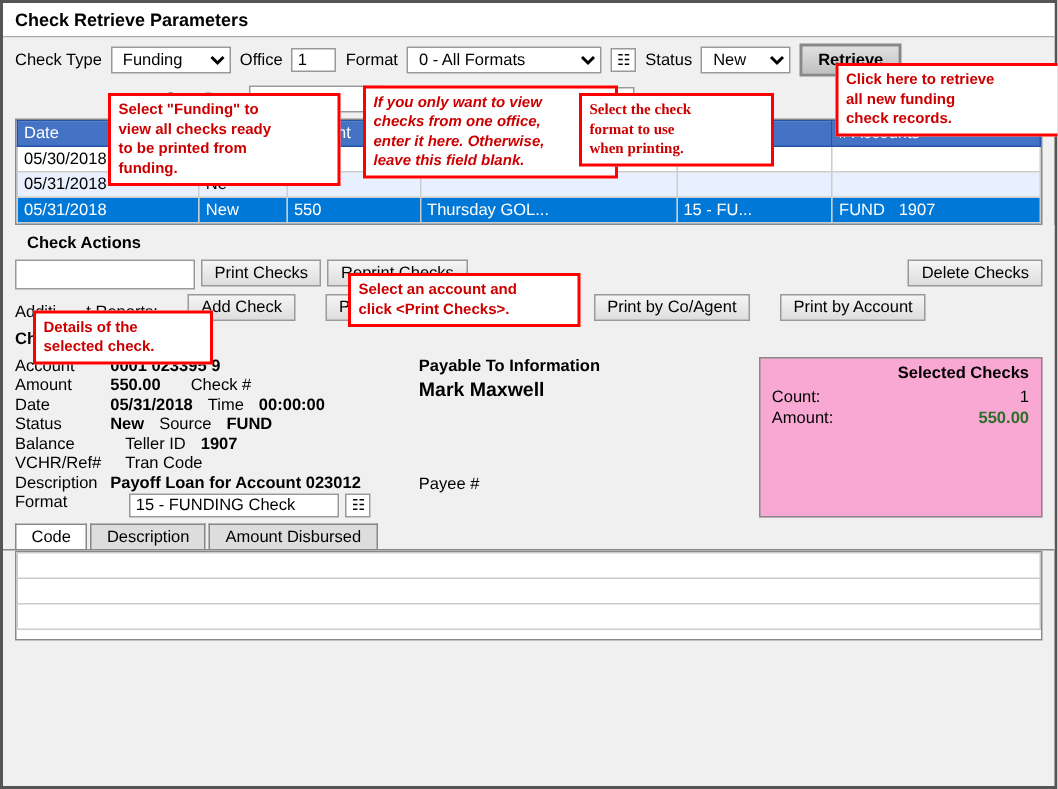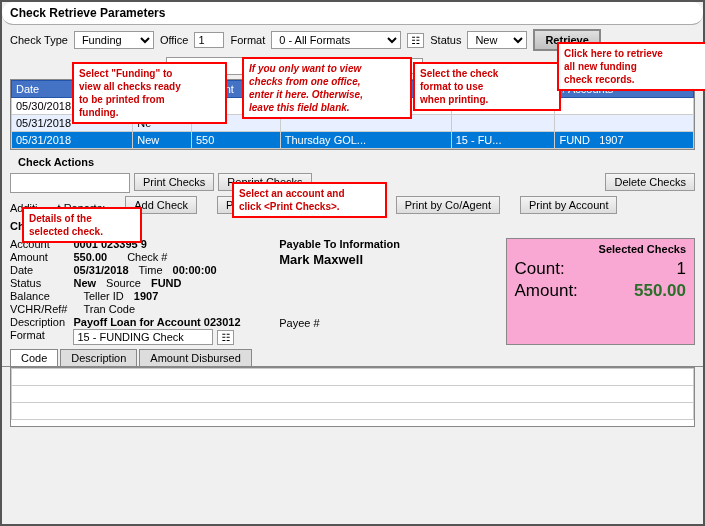--- a/index.html
+++ b/index.html
@@ -17,21 +17,20 @@
       width: 705px;
       height: 526px;
       position: relative;
     }
     .title-bar {
       background: #fff;
       border-bottom: 1px solid #aaa;
       padding: 4px 8px;
       font-weight: bold;
       font-size: 12px;
-      border-radius: 11px;
     }
     
     .params-row {
       display: flex;
       align-items: center;
       padding: 4px 8px;
       gap: 6px;
       background: #f0f0f0;
     }
     .params-row2 {
@@ -136,21 +135,21 @@
       grid-template-columns: auto 1fr;
       gap: 1px 6px;
       font-size: 11px;
     }
     .detail-grid .lbl { color: #000; white-space: nowrap; }
     .detail-grid .val { font-weight: bold; color: #000; }
     .detail-grid .val-bold { font-weight: bold; }
     .payable-title { font-weight: bold; font-size: 11px; margin-bottom: 2px; }
     .payable-name { font-size: 13px; font-weight: bold; }
     .selected-checks-title { font-weight: bold; font-size: 11px; margin-bottom: 4px; }
-    .sc-row { display: flex; justify-content: space-between; font-size: 17px; margin-bottom: 2px; }
+    .sc-row { display: flex; justify-content: space-between; font-size: 11px; margin-bottom: 2px; }
     .sc-amount { color: #2a6e2a; font-weight: bold; }
     
     .bottom-tabs {
       display: flex;
       border-bottom: 1px solid #888;
       background: #f0f0f0;
       padding: 0 8px;
     }
     .tab {
       padding: 2px 10px;
@@ -352,21 +351,21 @@
           <span class="val"></span>
           <span class="lbl">Tran Code</span>
           <span class="val"></span>
         </span>
 
         <span class="lbl">Description</span>
         <span class="val">Payoff Loan for Account 023012</span>
 
         <span class="lbl">Format</span>
         <span style="display:flex; align-items:center; gap:4px;">
-          <input type="text" value="15 - FUNDING Check" style="width: 140px;">
+          <input type="text" value="15 - FUNDING Check" style="width: 140px; margin-left: 13px;">
           <span class="format-icon">☷</span>
         </span>
       </div>
     </div>
 
     <div class="detail-center">
       <div class="payable-title">Payable To Information</div>
       <div class="payable-name">Mark Maxwell</div>
       <div style="margin-top:50px; font-size:11px;">
         <span>Payee #</span>
@@ -409,21 +408,21 @@
   </div>
 
   <div class="annotation" style="left:70px; top:60px; width:155px;">
     Select "Funding" to<br>view all checks ready<br>to be printed from<br>funding.
   </div>
 
   <div class="annotation" style="left:240px; top:55px; width:170px;font-style:italic;">
     If you only want to view<br>checks from one office,<br>enter it here. Otherwise,<br>leave this field blank.
   </div>
 
-  <div class="annotation" style="left:411px; top:60px; width:148px;">
+  <div class="annotation" style="left:384px; top:60px; width:130px;font-family:Liberation Serif, serif;">
     Select the check<br>format to use<br>when printing.
   </div>
 
   <div class="annotation" style="left:555px; top:40px; width:155px;">
     Click here to retrieve<br>all new funding<br>check records.
   </div>
 
   <div class="annotation" style="left:20px; top:205px; width:120px;">
     Details of the<br>selected check.
   </div>

